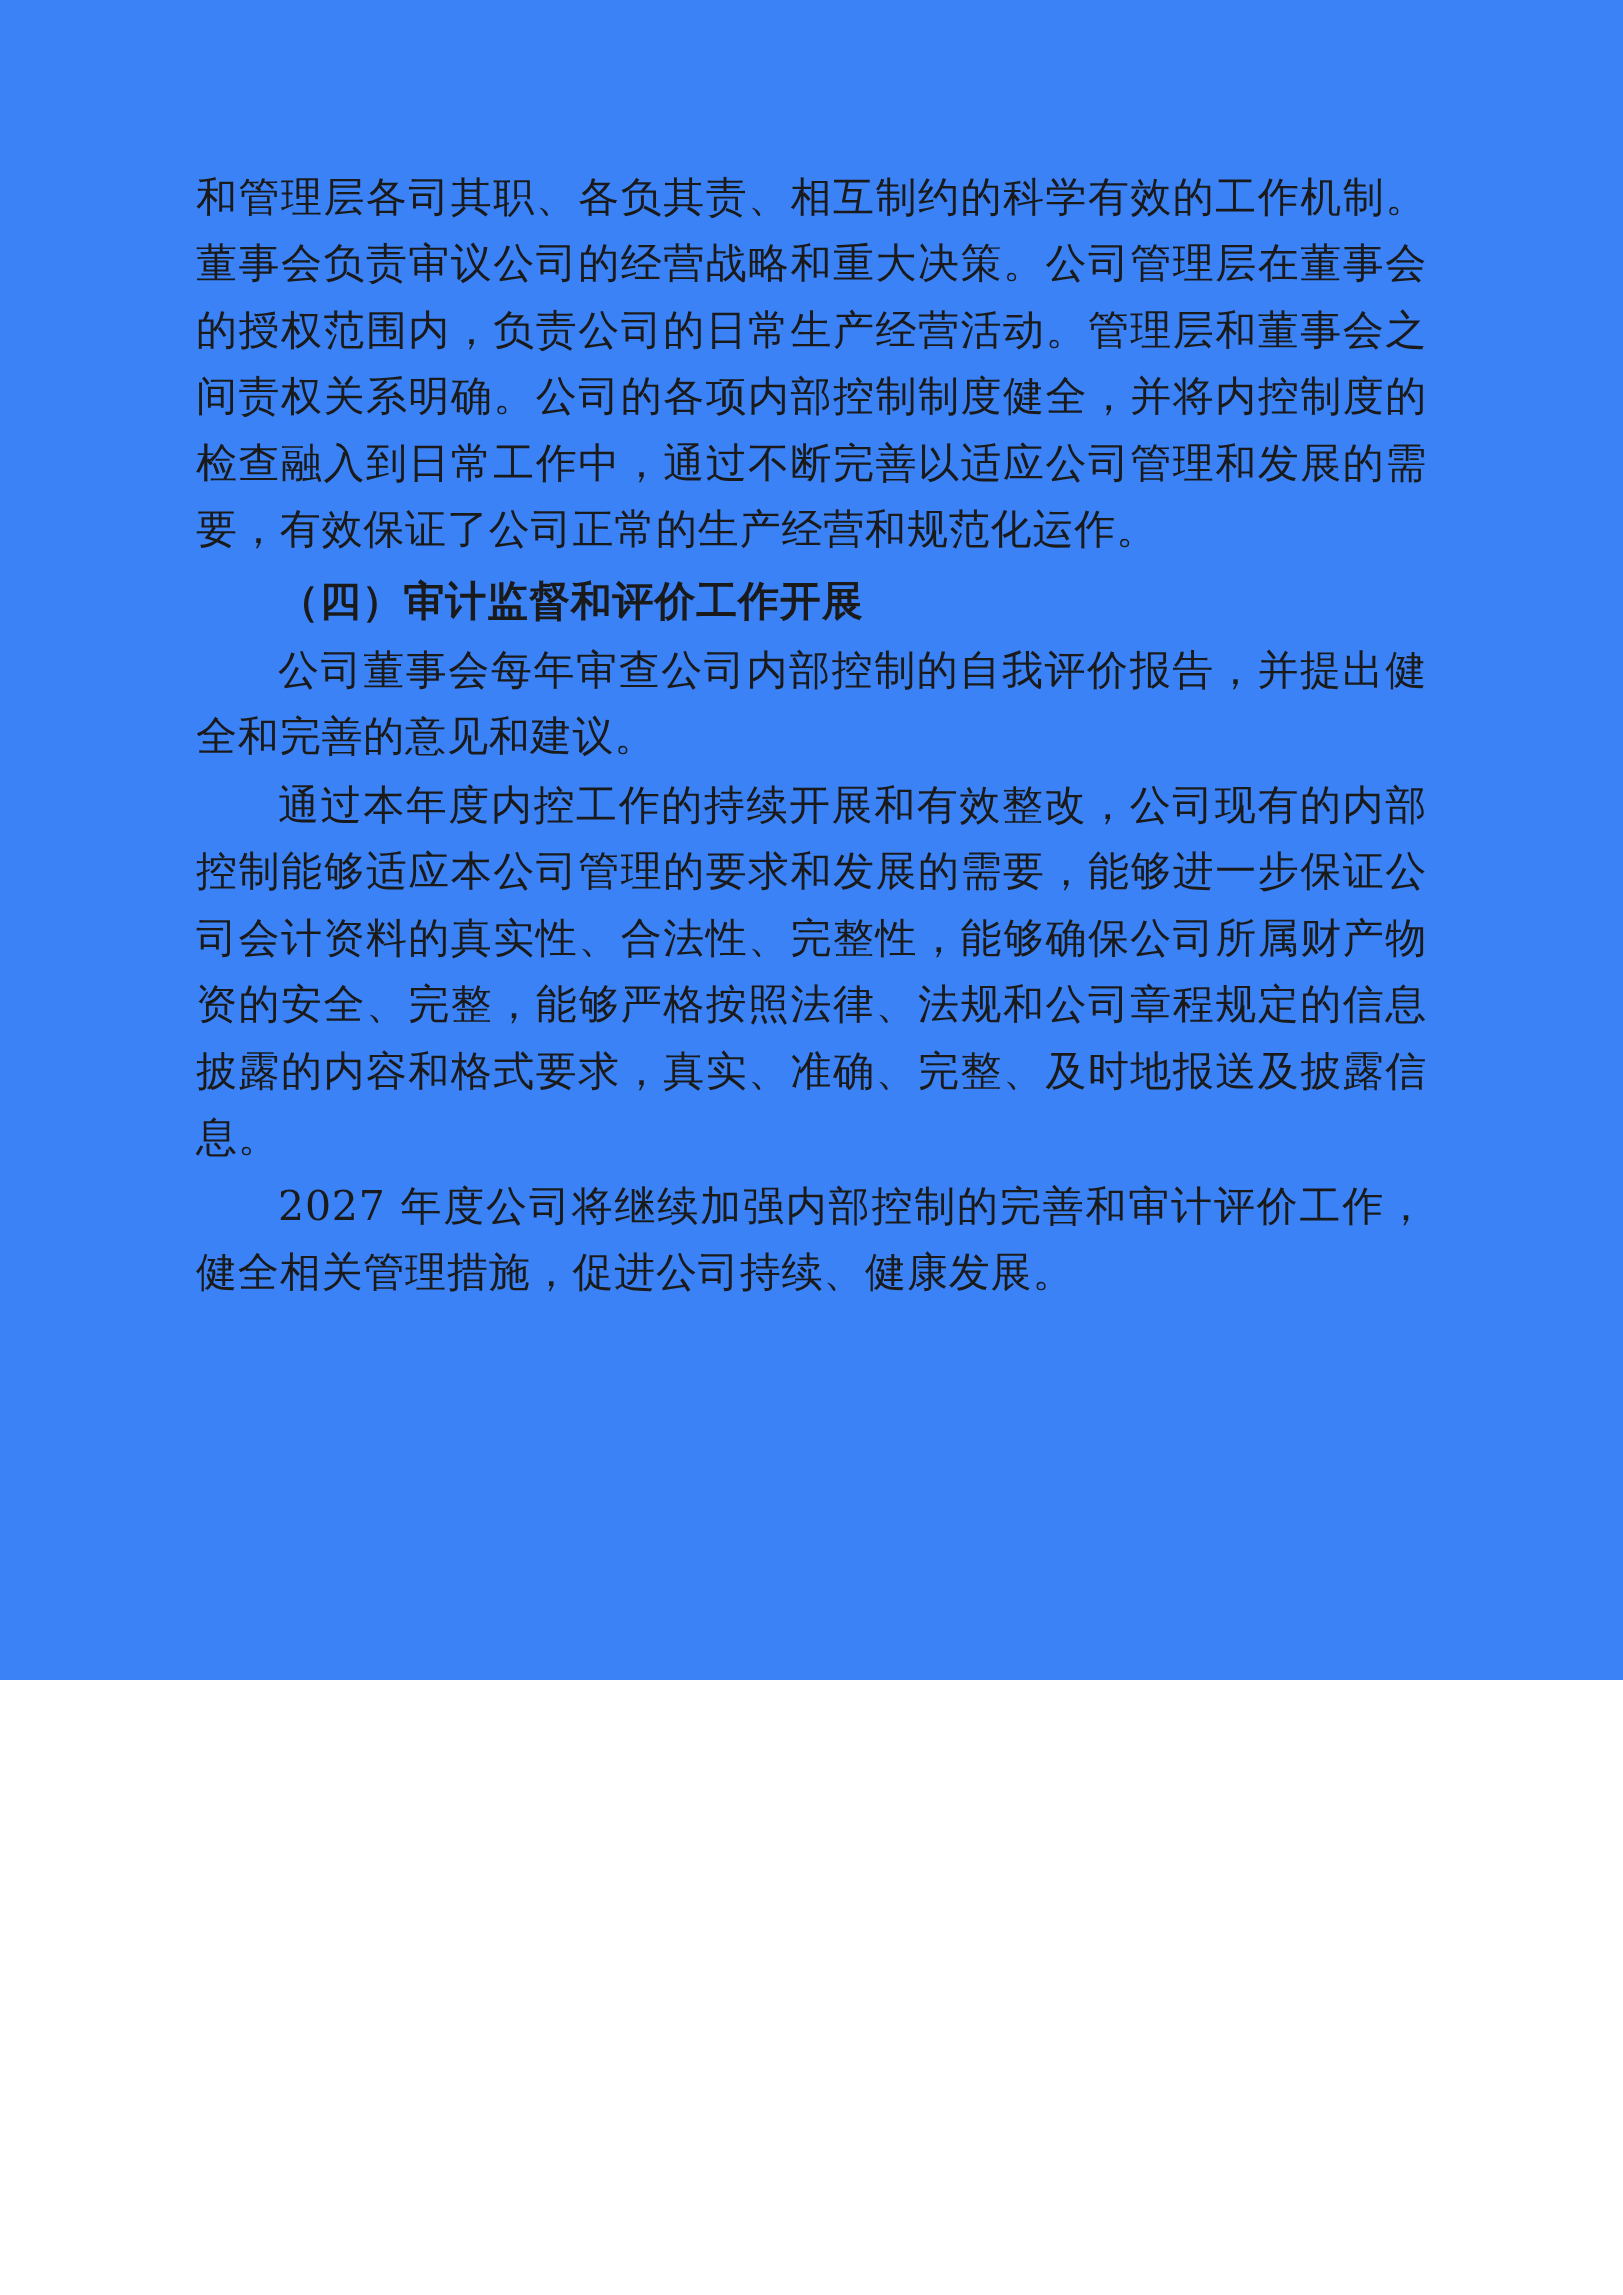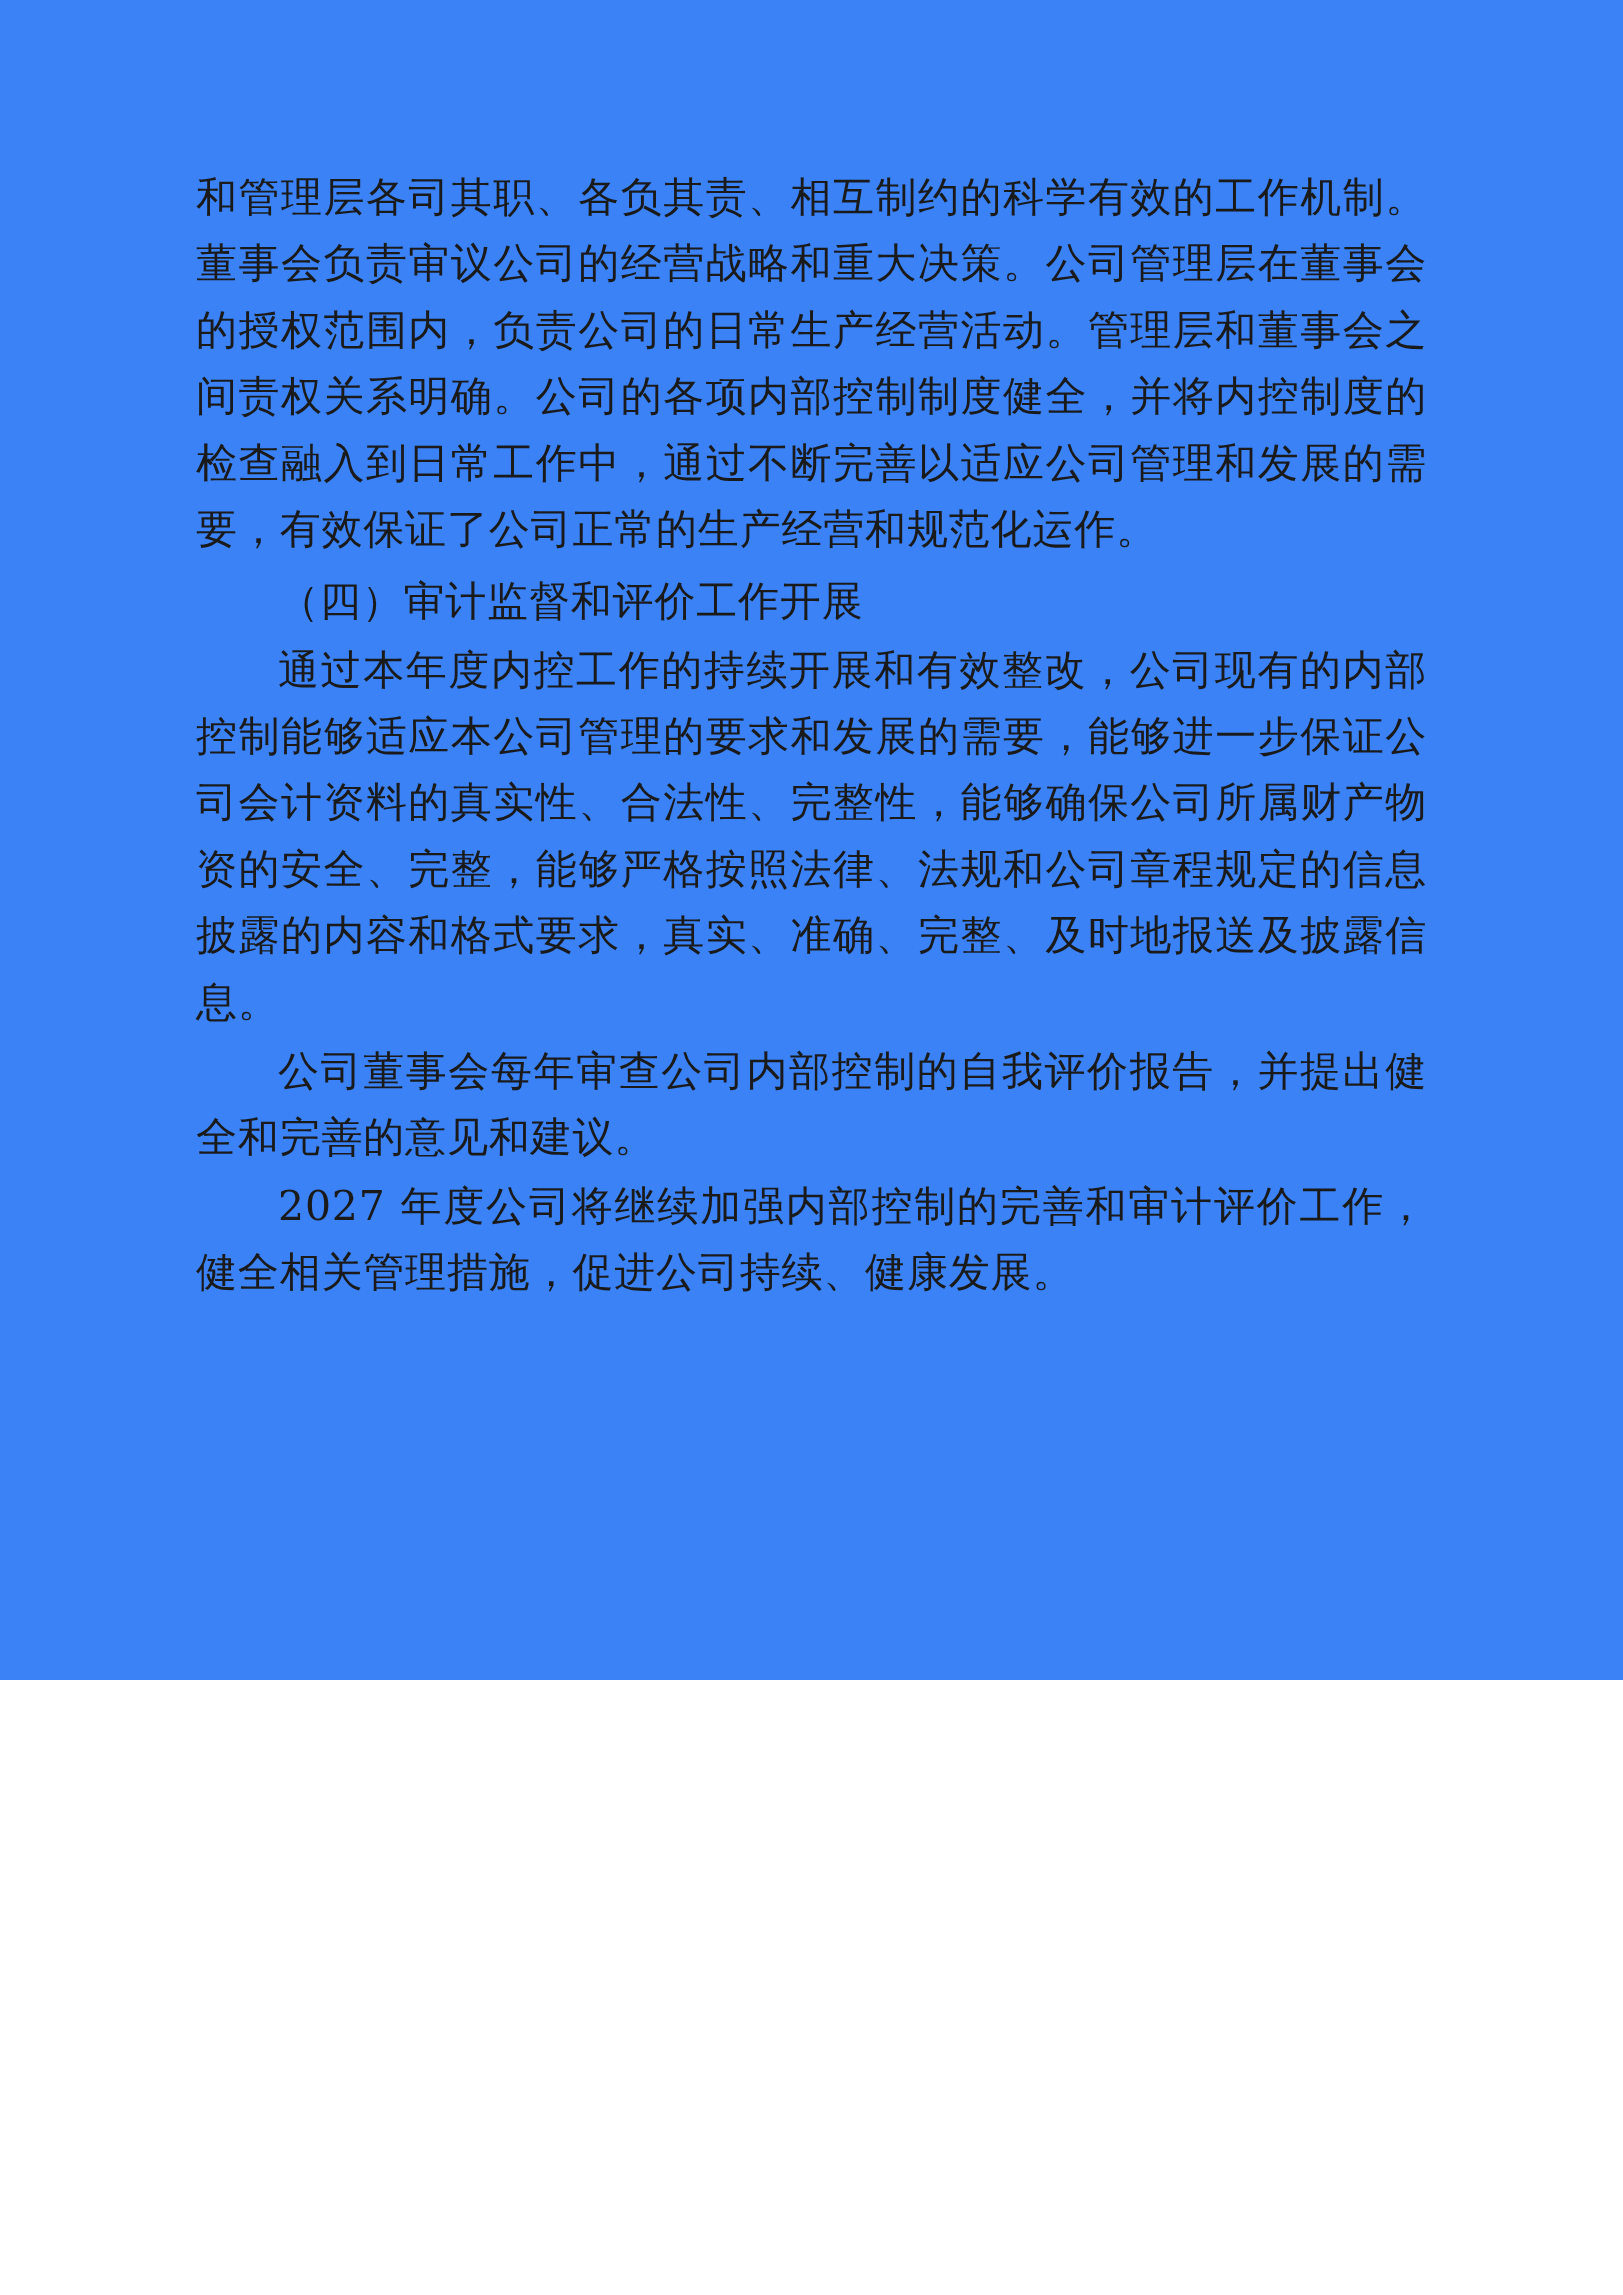--- a/index.html
+++ b/index.html
@@ -34,39 +34,39 @@
   }
   .para.indent {
     text-indent: 2em;
   }
   .heading {
     font-size: 41px;
     line-height: 1.62;
     letter-spacing: 0.02em;
     margin: 5.2px 0 2.6px 0;
     text-indent: 2em;
-    font-weight: normal;
+    font-weight: bold;
   }
   .page-number {
     position: absolute;
     left: 0;
     right: 0;
     top: 2104px;
     text-align: center;
     font-size: 22px;
     font-family: "DejaVu Serif", serif;
     color: #1a1a1a;
   }
 </style>
 </head>
 <body>
 
 <div class="page">
   <div class="content">
     <p class="para">和管理层各司其职、各负其责、相互制约的科学有效的工作机制。董事会负责审议公司的经营战略和重大决策。公司管理层在董事会的授权范围内，负责公司的日常生产经营活动。管理层和董事会之间责权关系明确。公司的各项内部控制制度健全，并将内控制度的检查融入到日常工作中，通过不断完善以适应公司管理和发展的需要，有效保证了公司正常的生产经营和规范化运作。</p>
     <p class="heading">（四）审计监督和评价工作开展</p>
+    <p class="para indent">公司董事会每年审查公司内部控制的自我评价报告，并提出健全和完善的意见和建议。</p>
     <p class="para indent">通过本年度内控工作的持续开展和有效整改，公司现有的内部控制能够适应本公司管理的要求和发展的需要，能够进一步保证公司会计资料的真实性、合法性、完整性，能够确保公司所属财产物资的安全、完整，能够严格按照法律、法规和公司章程规定的信息披露的内容和格式要求，真实、准确、完整、及时地报送及披露信息。</p>
-    <p class="para indent">公司董事会每年审查公司内部控制的自我评价报告，并提出健全和完善的意见和建议。</p>
     <p class="para indent">2027 年度公司将继续加强内部控制的完善和审计评价工作，健全相关管理措施，促进公司持续、健康发展。</p>
   </div>
   <div class="page-number">8</div>
 </div>
 
 
 </body></html>

